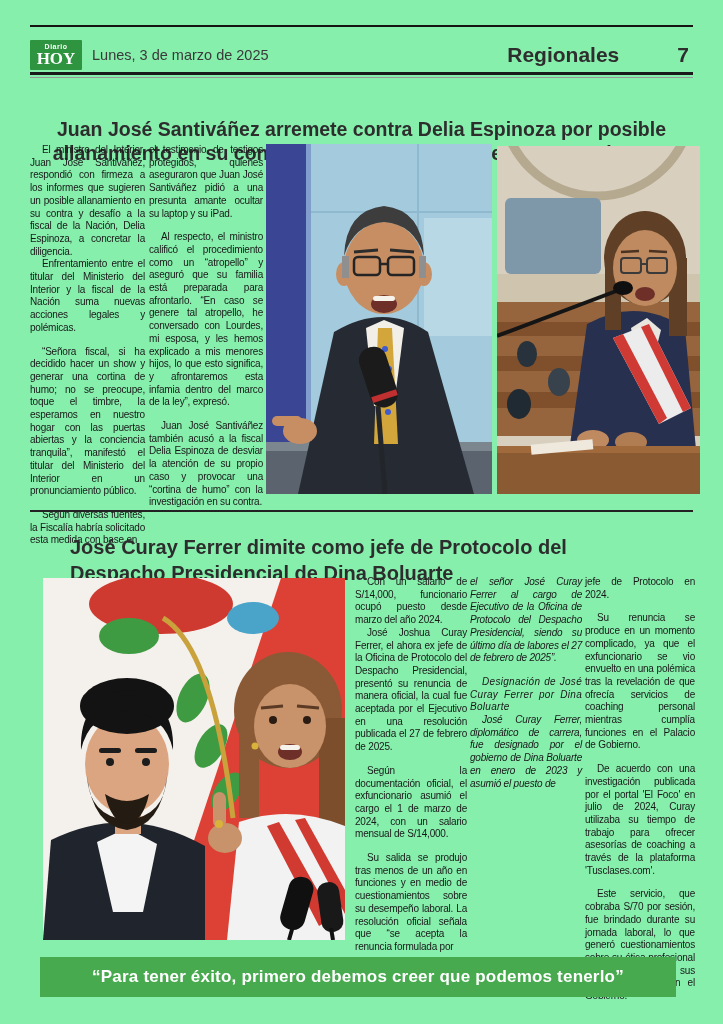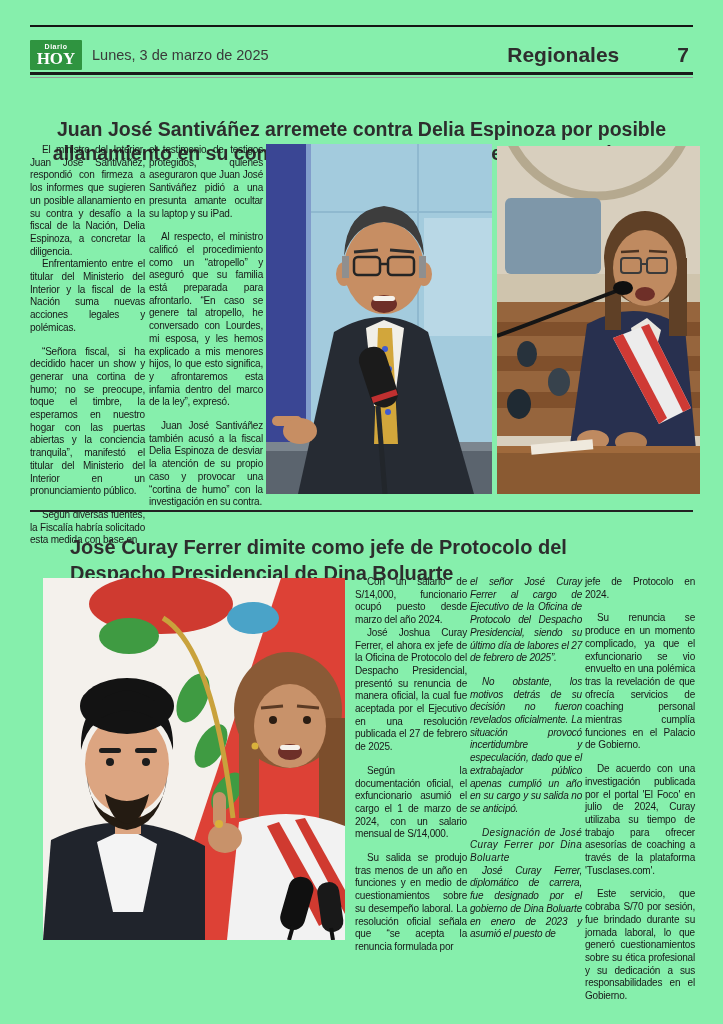--- a/index.html
+++ b/index.html
@@ -214,25 +214,27 @@
   </div>
 
   <div class="col a2c1">
     <p>Con un salario de S/14,000, funcionario ocupó puesto desde marzo del año 2024.</p>
     <p>José Joshua Curay Ferrer, el ahora ex jefe de la Oficina de Protocolo del Despacho Presidencial, presentó su renuncia de manera oficial, la cual fue aceptada por el Ejecutivo en una resolución publicada el 27 de febrero de 2025.</p>
     <p class="sp">Según la documentación oficial, el exfuncionario asumió el cargo el 1 de marzo de 2024, con un salario mensual de S/14,000.</p>
     <p class="sp">Su salida se produjo tras menos de un año en funciones y en medio de cuestionamientos sobre su desempeño laboral. La resolución oficial señala que “se acepta la renuncia formulada por</p>
   </div>
   <div class="col a2c2">
     <p style="text-indent:0">el señor José Curay Ferrer al cargo de Ejecutivo de la Oficina de Protocolo del Despacho Presidencial, siendo su último día de labores el 27 de febrero de 2025”.</p>
-    <p class="sp">No obstante, los motivos detrás de su decisión no fueron revelados oficialmente. La situación provocó incertidumbre y especulación, dado que el extrabajador público apenas cumplió un año en su cargo y su salida no se anticipó.</p>
     <p class="sp" style="letter-spacing:0.3px;">Designación de José Curay Ferrer por Dina Boluarte</p>
     <p>José Curay Ferrer, diplomático de carrera, fue designado por el gobierno de Dina Boluarte en enero de 2023 y asumió el puesto de</p>
   </div>
   <div class="col a2c3">
     <p style="text-indent:0">jefe de Protocolo en 2024.</p>
     <p class="sp">Su renuncia se produce en un momento complicado, ya que el exfuncionario se vio envuelto en una polémica tras la revelación de que ofrecía servicios de coaching personal mientras cumplía funciones en el Palacio de Gobierno.</p>
     <p class="sp">De acuerdo con una investigación publicada por el portal 'El Foco' en julio de 2024, Curay utilizaba su tiempo de trabajo para ofrecer asesorías de coaching a través de la plataforma 'Tusclases.com'.</p>
     <p class="sp">Este servicio, que cobraba S/70 por sesión, fue brindado durante su jornada laboral, lo que generó cuestionamientos sobre su ética profesional y su dedicación a sus responsabilidades en el Gobierno.</p>
   </div>
 
+  <div class="banner">
+    <span>“Para tener éxito, primero debemos creer que podemos tenerlo”</span>
+  </div>
 
 </div>
 
 </body></html>

